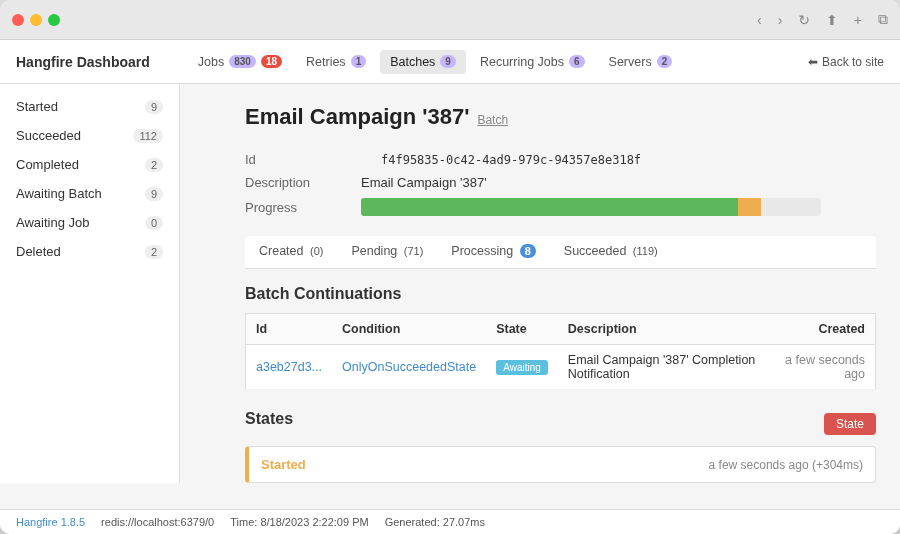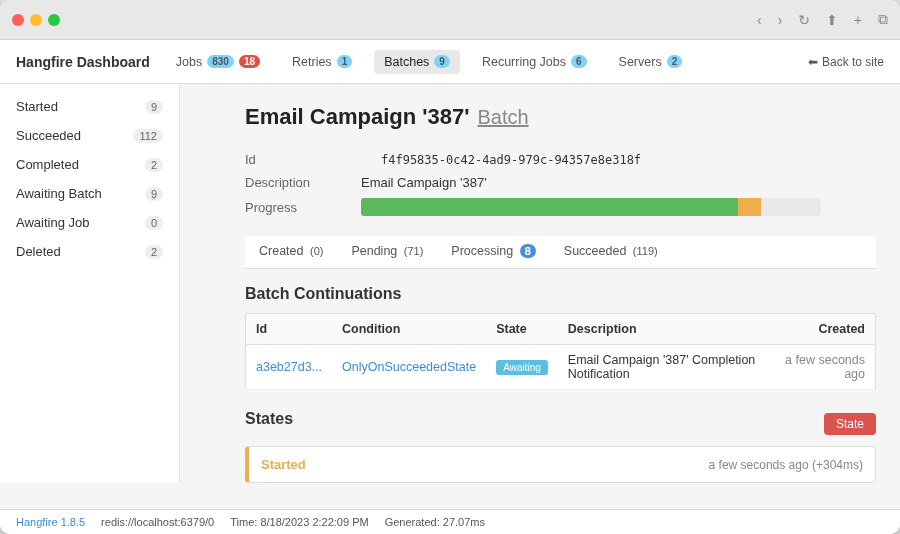--- a/index.html
+++ b/index.html
@@ -62,26 +62,26 @@
       height: 44px;
       display: flex;
       align-items: center;
       padding: 0 16px;
       flex-shrink: 0;
     }
     .top-nav-brand {
       font-weight: 600;
       font-size: 14px;
       color: #333;
-      margin-right: 16px;
+      margin-right: 38px;
     }
     .nav-tabs {
       display: flex;
       align-items: center;
-      gap: 12px;
+      gap: 4px;
       flex: 1;
     }
     .nav-tab {
       display: flex;
       align-items: center;
       gap: 5px;
       padding: 5px 10px;
       border-radius: 4px;
       cursor: pointer;
       font-size: 12.5px;
@@ -91,21 +91,21 @@
     .nav-tab.active {
       background: #e8e8e8;
       color: #222;
     }
     .badge {
       font-size: 10px;
       padding: 1px 5px;
       border-radius: 8px;
       font-weight: 600;
     }
-    .badge-gray { background: #7dd3fc; color: #555; }
+    .badge-gray { background: #c4b5fd; color: #555; }
     .badge-blue { background: #4a90d9; color: #fff; }
     .badge-red { background: #e74c3c; color: #fff; }
     .nav-back {
       margin-left: auto;
       font-size: 12px;
       color: #555;
       cursor: pointer;
       display: flex;
       align-items: center;
       gap: 4px;
@@ -148,21 +148,21 @@
     .page-title {
       font-size: 22px;
       font-weight: 600;
       color: #222;
       margin-bottom: 18px;
       display: flex;
       align-items: baseline;
       gap: 8px;
     }
     .page-title-sub {
-      font-size: 20px;
+      font-size: 12px;
       font-weight: 400;
       color: #888;
       text-decoration: underline;
     }
     .info-table {
       margin-bottom: 16px;
     }
     .info-row {
       display: flex;
       align-items: center;

